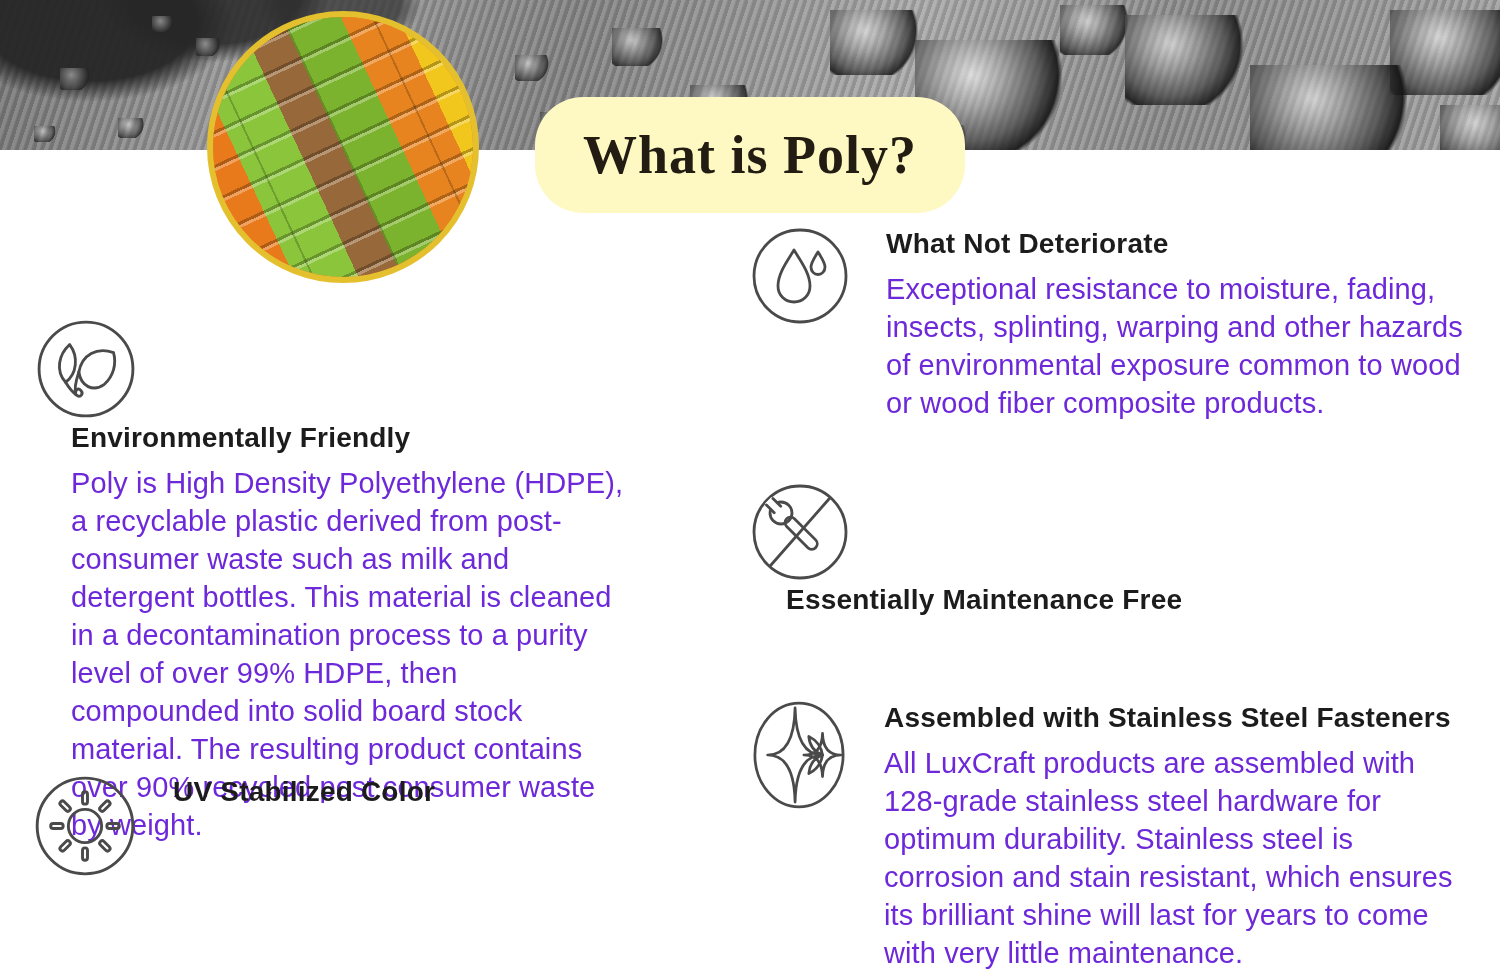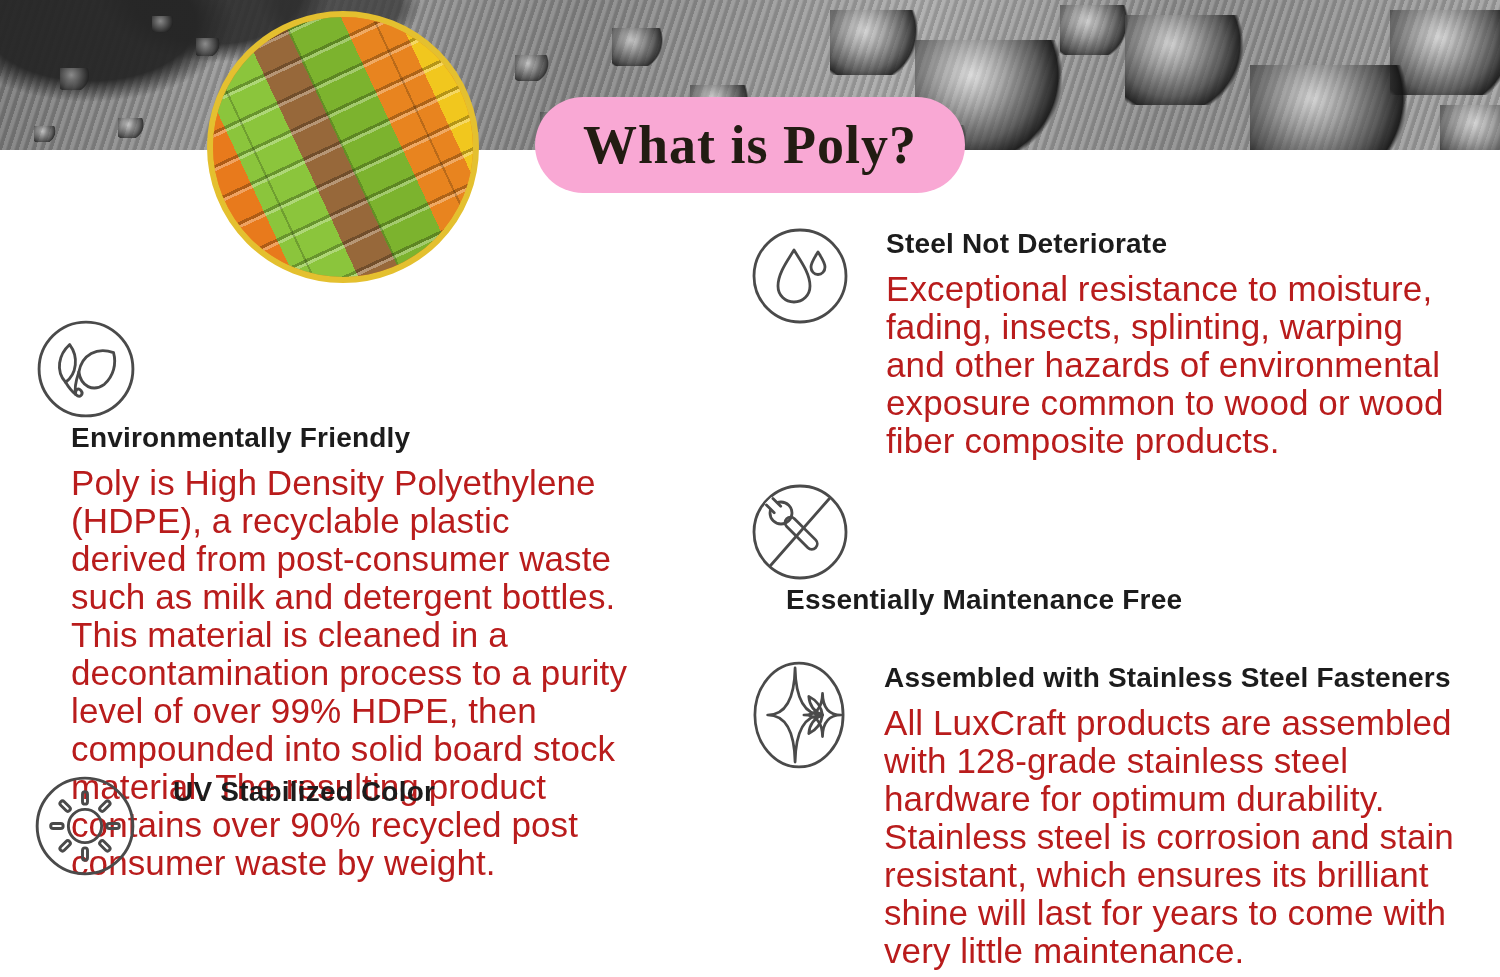--- a/index.html
+++ b/index.html
@@ -51,46 +51,46 @@
     content:"";position:absolute;left:-45%;top:-45%;width:190%;height:190%;
     transform:rotate(-25deg);
     background:
       repeating-linear-gradient(90deg, rgba(0,0,0,.20) 0 2px, rgba(0,0,0,0) 2px 82px),
       repeating-linear-gradient(0deg, rgba(255,255,255,.30) 0 3px, rgba(0,0,0,.25) 3px 6px, rgba(0,0,0,0) 6px 31px),
       repeating-linear-gradient(90deg, #e8841f 0 52px, #f1c71e 52px 96px, #e87a1c 96px 148px, #8bc53c 148px 206px, #97683a 206px 246px, #7cb32e 246px 300px);
   }
 
   
   .title-pill{
-    position:absolute;left:535px;top:97px;width:430px;height:96px;
-    background:#f9a8d4;border-radius:48px;
+    position:absolute;left:535px;top:97px;width:430px;height:116px;
+    background:#fef9c3;border-radius:48px;
     display:flex;align-items:center;justify-content:center;
   }
   .title-pill span{
     font-family:"Liberation Serif", serif;font-weight:600;font-size:54px;
     color:#221c12;letter-spacing:1px;
   }
 
   
   .feature{position:absolute;display:flex;}
   .feature .icon-wrap{flex:0 0 auto;}
   .feature .txt{margin-left:36px;}
   .feature h3{
     margin:2px 0 10px 0;font-size:28px;font-weight:bold;color:#1c1c1c;
     white-space:nowrap;letter-spacing:.2px;
   }
   .feature p{
-    margin:0;font-size:35px;line-height:38px;color:#b91c1c;font-weight:300;
+    margin:0;font-size:29px;line-height:38px;color:#6d28d9;font-weight:300;
     letter-spacing:.1px;
   }
   #feat-l1{left:35px;top:318px;width:700px;flex-direction:column;}
   #feat-l2{left:33px;top:774px;width:702px;text-align:center;}
   #feat-r1{left:750px;top:226px;width:722px;}
   #feat-r2{left:750px;top:482px;width:722px;flex-direction:column;}
-  #feat-r3{left:750px;top:660px;width:722px;}
+  #feat-r3{left:750px;top:700px;width:722px;}
   #feat-l1 p,#feat-l2 p{width:560px;}
   #feat-r1 p,#feat-r2 p,#feat-r3 p{width:585px;}
 
   .icon-wrap svg{display:block;}
   .icon-wrap .stroke{fill:none;stroke:#4a4a4a;stroke-width:2.8;stroke-linecap:round;stroke-linejoin:round;}
 </style>
 </head>
 <body>
 
 <div class="canvas">
@@ -141,21 +141,21 @@
 
   <section class="feature" id="feat-r1">
     <div class="icon-wrap">
       <svg width="100" height="100" viewBox="0 0 100 100">
         <circle class="stroke" cx="50" cy="50" r="46"></circle>
         <path class="stroke" d="M44 24 C50 34 60 47 60 60 C60 69.4 52.8 76 44 76 C35.2 76 28 69.4 28 60 C28 47 38 34 44 24 Z"></path>
         <path class="stroke" d="M68 26 C71 31 75 36.5 75 41 C75 45.4 71.9 48.5 68 48.5 C64.1 48.5 61 45.4 61 41 C61 36.5 65 31 68 26 Z"></path>
       </svg>
     </div>
     <div class="txt">
-      <h3>Steel Not Deteriorate</h3>
+      <h3>What Not Deteriorate</h3>
       <p>Exceptional resistance to moisture, fading, insects, splinting, warping and other hazards of environmental exposure common to wood or wood fiber composite products.</p>
     </div>
   </section>
 
   <section class="feature" id="feat-r2">
     <div class="icon-wrap">
       <svg width="100" height="100" viewBox="0 0 100 100">
         <circle class="stroke" cx="50" cy="50" r="46"></circle>
         <g transform="translate(31 31) rotate(45)">
           <circle class="stroke" cx="0" cy="0" r="11"></circle>

